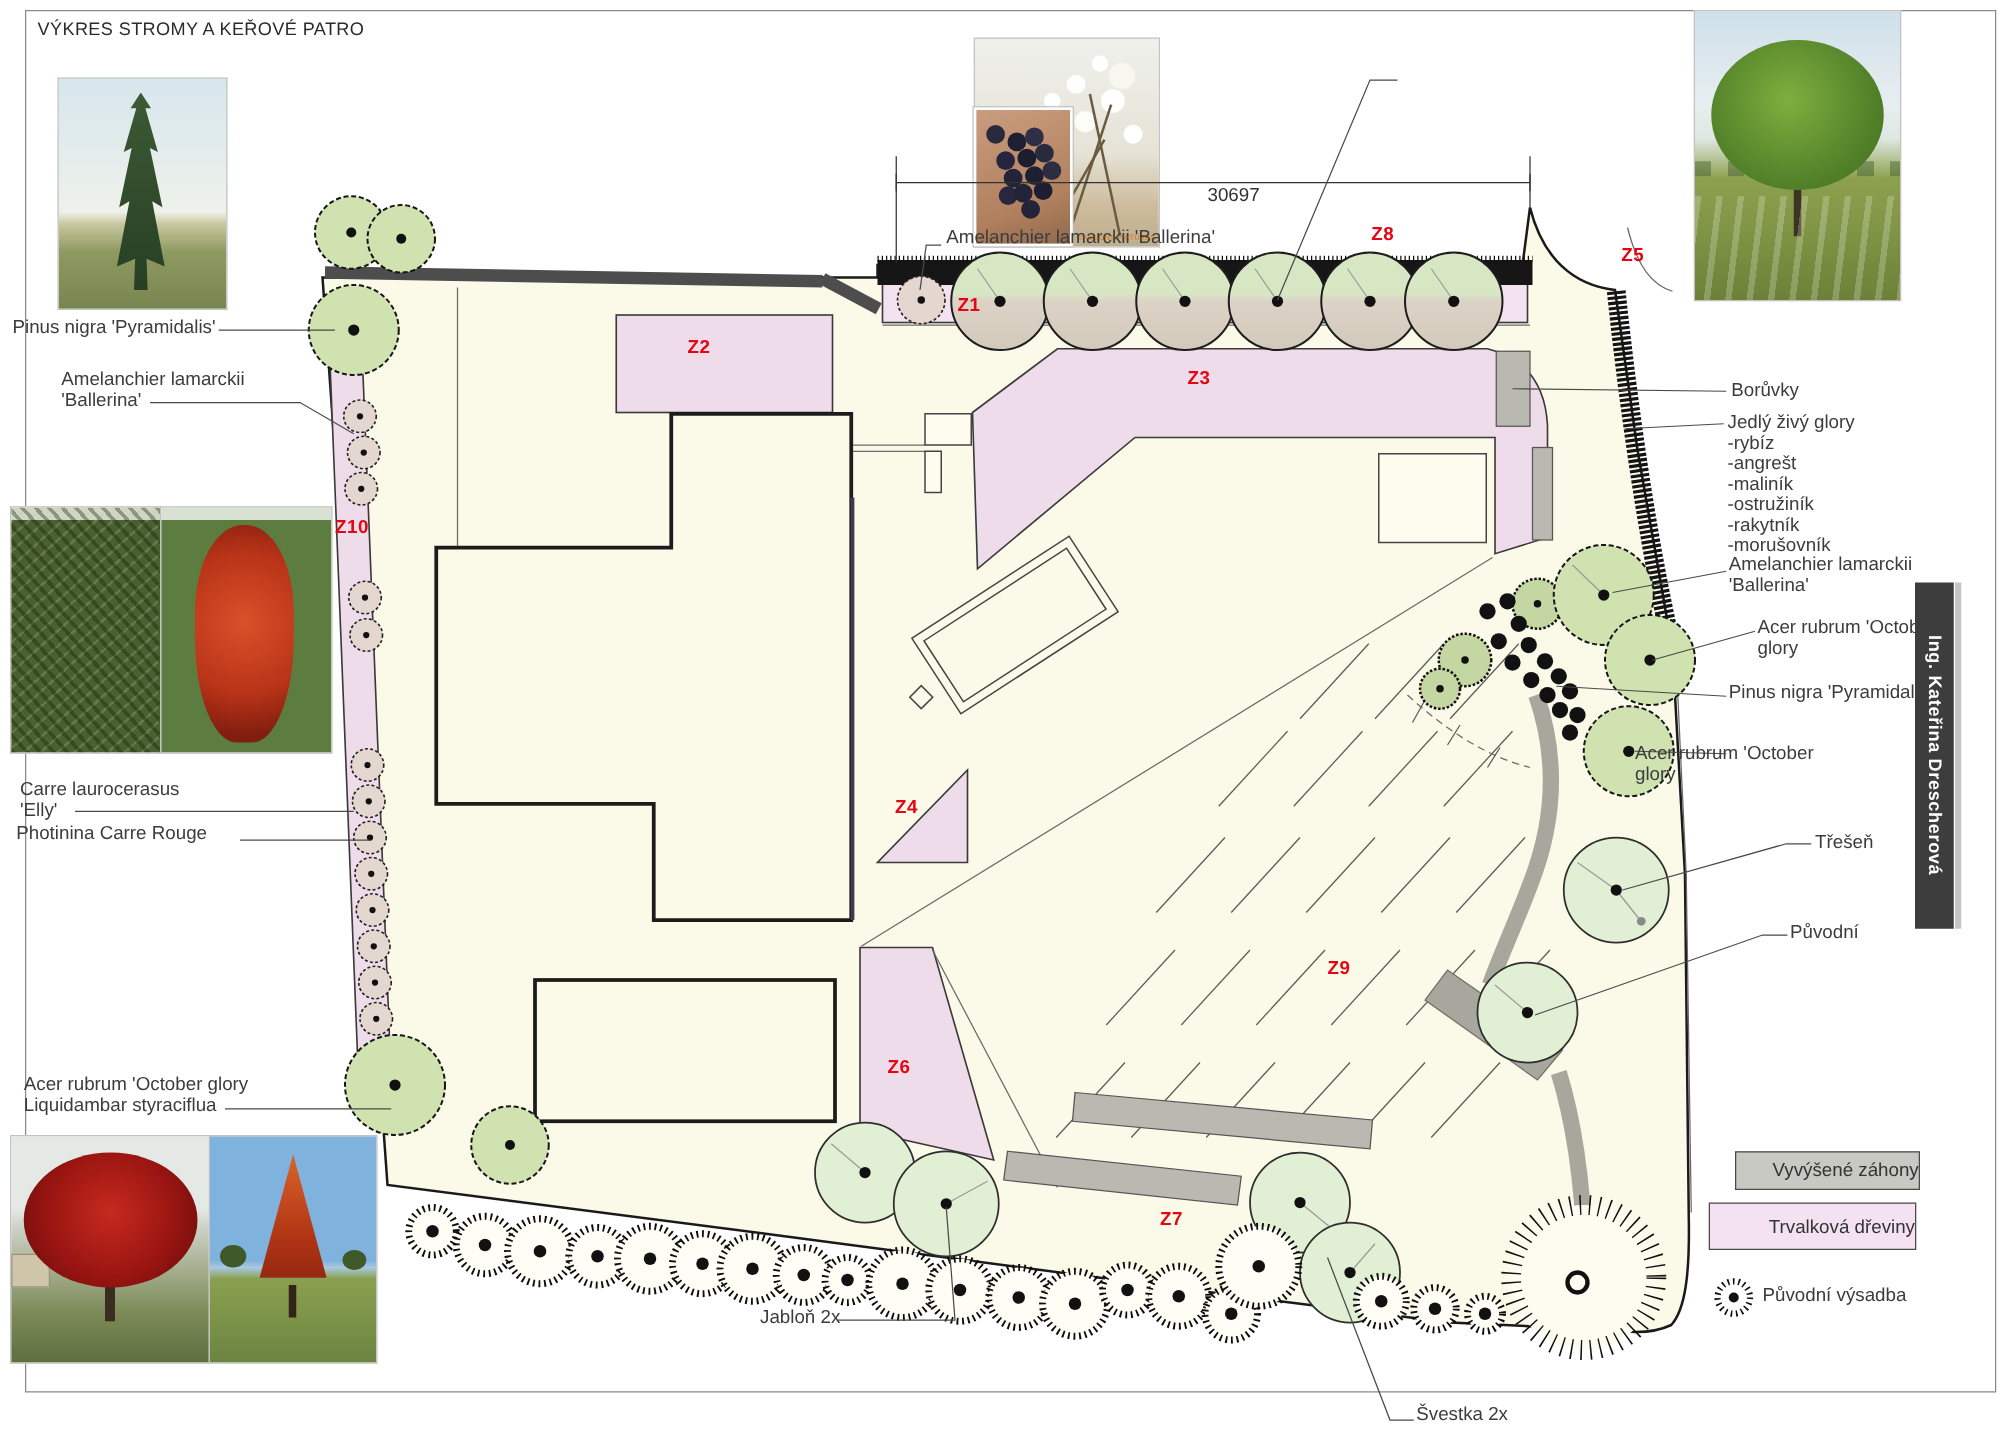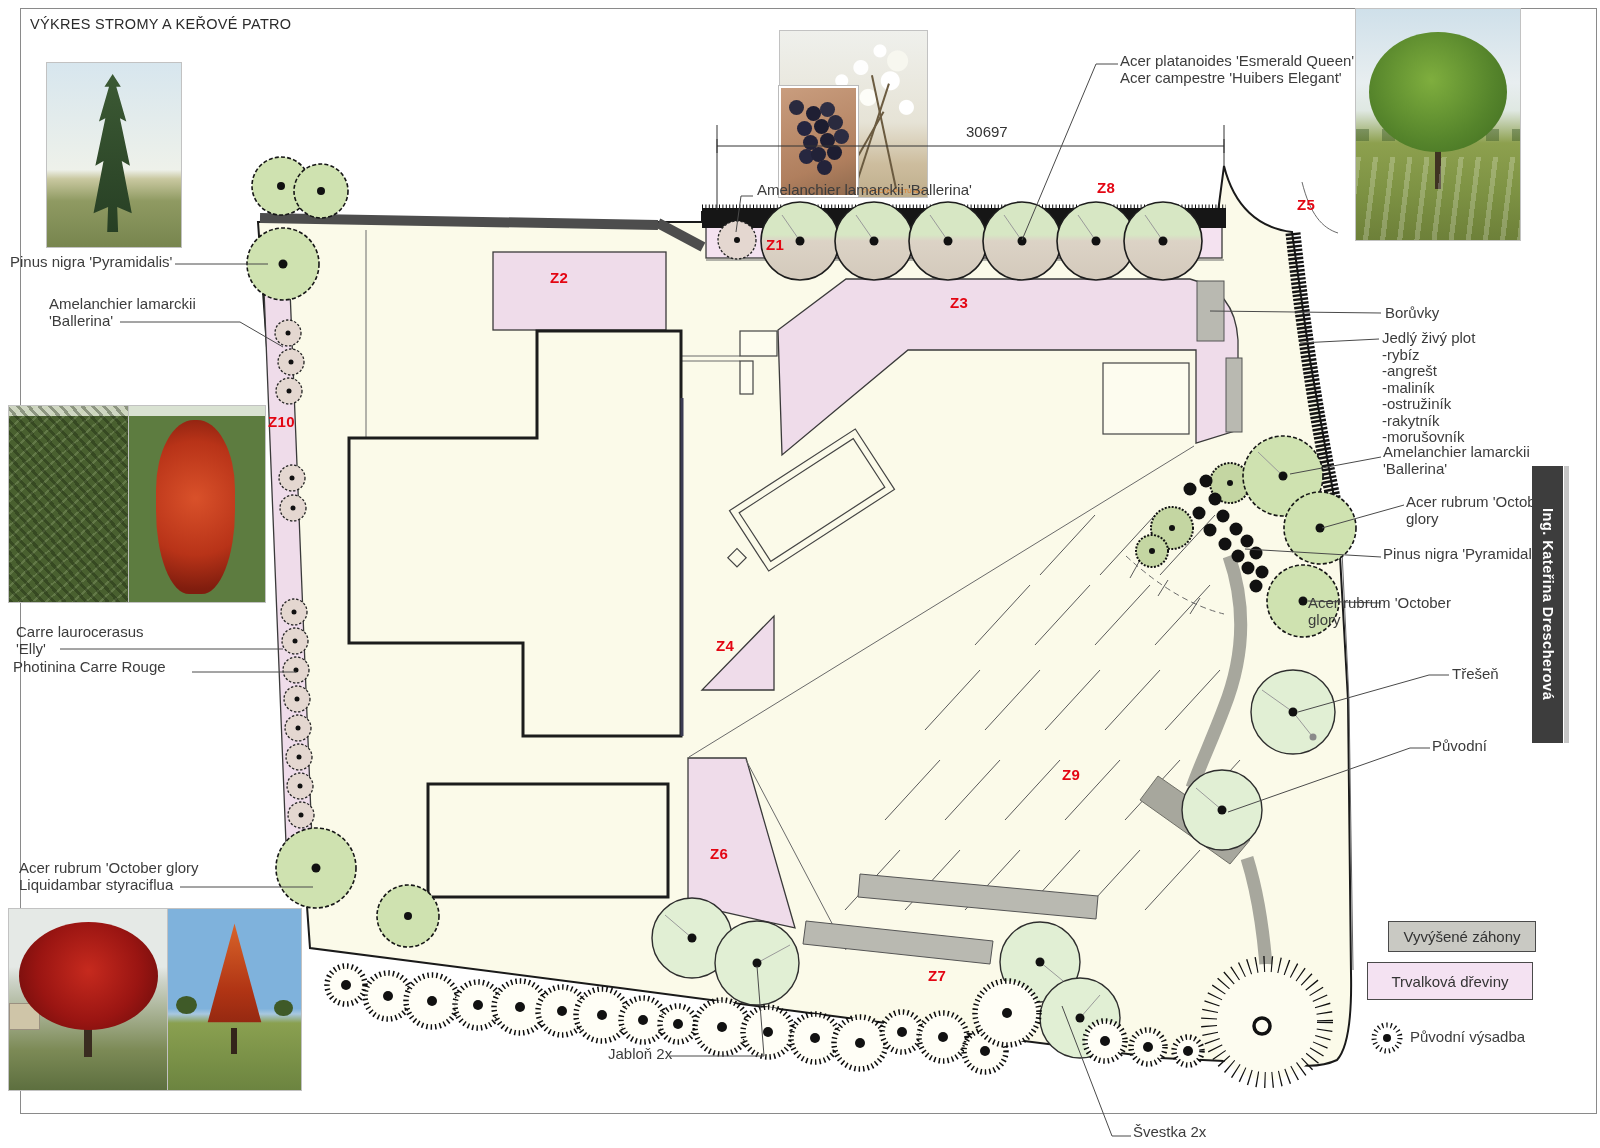--- a/index.html
+++ b/index.html
@@ -2,21 +2,21 @@
 <html><head>
 <meta charset="utf-8">
 <style>
   html,body{margin:0;padding:0;background:#fff;}
   .canvas{position:relative;width:1600px;height:1148px;background:#fff;overflow:hidden;
           font-family:"Liberation Sans","DejaVu Sans",sans-serif;}
   .frame{position:absolute;left:20px;top:8px;width:1575px;height:1104px;border:1px solid #8a8a8a;}
   .title{position:absolute;left:30px;top:16px;font-size:14.5px;color:#2b2b2b;letter-spacing:.3px;}
   .label{position:absolute;font-size:15px;line-height:16.5px;color:#3c3c3c;white-space:pre-line;}
   .zone{position:absolute;font-size:15px;font-weight:bold;color:#e30613;letter-spacing:.4px;}
-  .dim{position:absolute;font-size:15px;color:#333;}
+  .dim{position:absolute;font-size:15px;color:#333;margin-top:25px;}
   .plan-svg{position:absolute;left:0;top:0;}
   
   .plot{fill:#fbfae9;stroke:#1a1a1a;stroke-width:2;}
   .pink{fill:#efdcea;stroke:#3a3a3a;stroke-width:1.3;}
   .bld{fill:#fbfae9;stroke:#1c1c1c;stroke-width:3;}
   .thinb{fill:none;stroke:#444;stroke-width:1.2;}
   .whitb{fill:#fdfcef;stroke:#444;stroke-width:1.2;}
   .gray{fill:#b9b9b1;stroke:#555;stroke-width:1;}
   .wall{stroke:#4d4d4d;stroke-width:10;fill:none;}
   .hedge{stroke:#141414;stroke-width:15;fill:none;stroke-dasharray:2.5 1.6;}
@@ -38,21 +38,21 @@
   .conifer{position:absolute;left:32%;top:6%;width:34%;height:86%;
     background:linear-gradient(180deg,#3c5a34,#273f24);
     clip-path:polygon(50% 0,68% 8%,58% 8%,80% 30%,66% 28%,88% 58%,70% 55%,92% 88%,60% 84%,62% 100%,38% 100%,40% 84%,8% 88%,30% 55%,12% 58%,34% 28%,20% 30%,42% 8%,32% 8%);}
   .branch{position:absolute;width:2px;background:#6b5b40;}
   .watermark{position:absolute;right:3px;bottom:3px;font-size:6px;color:#e07820;}
   .berries{position:absolute;left:8px;top:12px;width:15px;height:15px;border-radius:50%;background:#2a2a3e;
     box-shadow:17px 6px 0 #1f1f33,31px 2px 0 #2e2e44,8px 21px 0 #252540,25px 19px 0 #1d1d30,
     39px 15px 0 #2a2a3e,14px 35px 0 #23233a,31px 33px 0 #1f1f33,45px 29px 0 #2c2c42,
     22px 47px 0 #222238,38px 45px 0 #1e1e32,10px 49px 0 #272740,28px 60px 0 #23233a;}
   .crown{position:absolute;border-radius:50%;}
-  .legend-box{position:absolute;display:flex;align-items:center;justify-content:center;
+  .legend-box{position:absolute;display:flex;align-items:center;justify-content:flex-end;
     font-size:15px;color:#333;border:1.5px solid #4a4a4a;}
   .sidebar{position:absolute;left:1532px;top:466px;width:31px;height:277px;background:#3d3d3d;
     display:flex;align-items:center;justify-content:center;}
   .sidebar span{writing-mode:vertical-rl;color:#fff;font-weight:bold;font-size:14.5px;letter-spacing:.5px;white-space:nowrap;}
   .sidebar-strip{position:absolute;left:1564px;top:466px;width:5px;height:277px;background:#c6c6c6;}
 </style>
 </head>
 <body>
 
 <div class="canvas">
@@ -408,25 +408,23 @@
   </svg>
 
   <div class="label" style="left:10px;top:254px">Pinus nigra 'Pyramidalis'</div>
   <div class="label" style="left:49px;top:296px">Amelanchier lamarckii
 'Ballerina'</div>
   <div class="label" style="left:16px;top:624px">Carre laurocerasus
 'Elly'</div>
   <div class="label" style="left:13px;top:659px">Photinina Carre Rouge</div>
   <div class="label" style="left:19px;top:860px">Acer rubrum 'October glory
 Liquidambar styraciflua</div>
-  <div class="label" style="left:1120px;top:53px">Acer platanoides 'Esmerald Queen'
-Acer campestre 'Huibers Elegant'</div>
   <div class="label" style="left:757px;top:182px">Amelanchier lamarckii 'Ballerina'</div>
   <div class="label" style="left:1385px;top:305px">Borůvky</div>
-  <div class="label" style="left:1382px;top:330px">Jedlý živý plot
+  <div class="label" style="left:1382px;top:330px">Jedlý živý glory
 -rybíz
 -angrešt
 -maliník
 -ostružiník
 -rakytník
 -morušovník</div>
   <div class="label" style="left:1383px;top:444px">Amelanchier lamarckii
 'Ballerina'</div>
   <div class="label" style="left:1406px;top:494px">Acer rubrum 'October
 glory</div>

